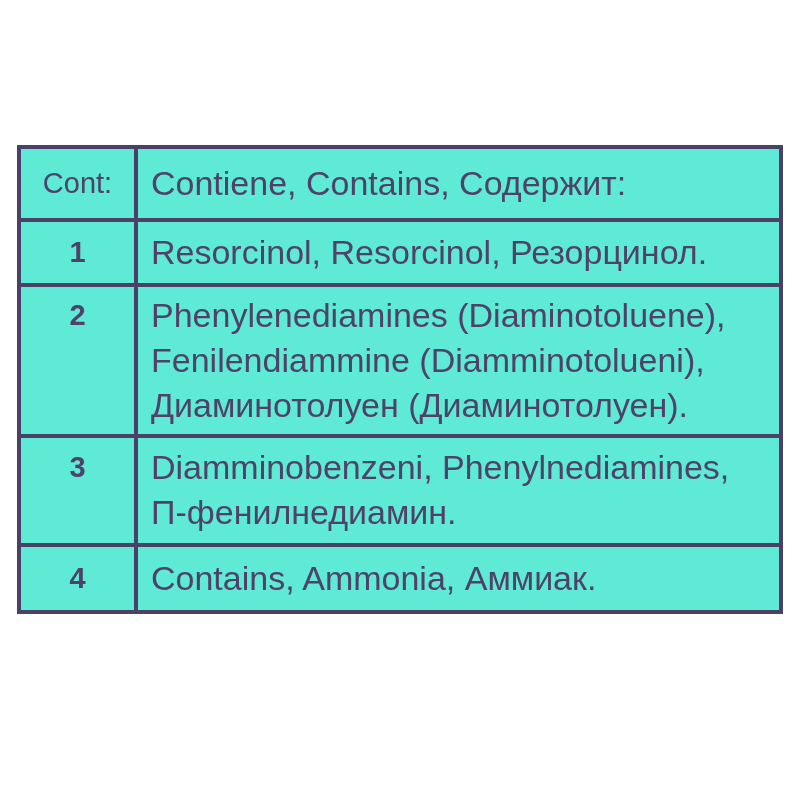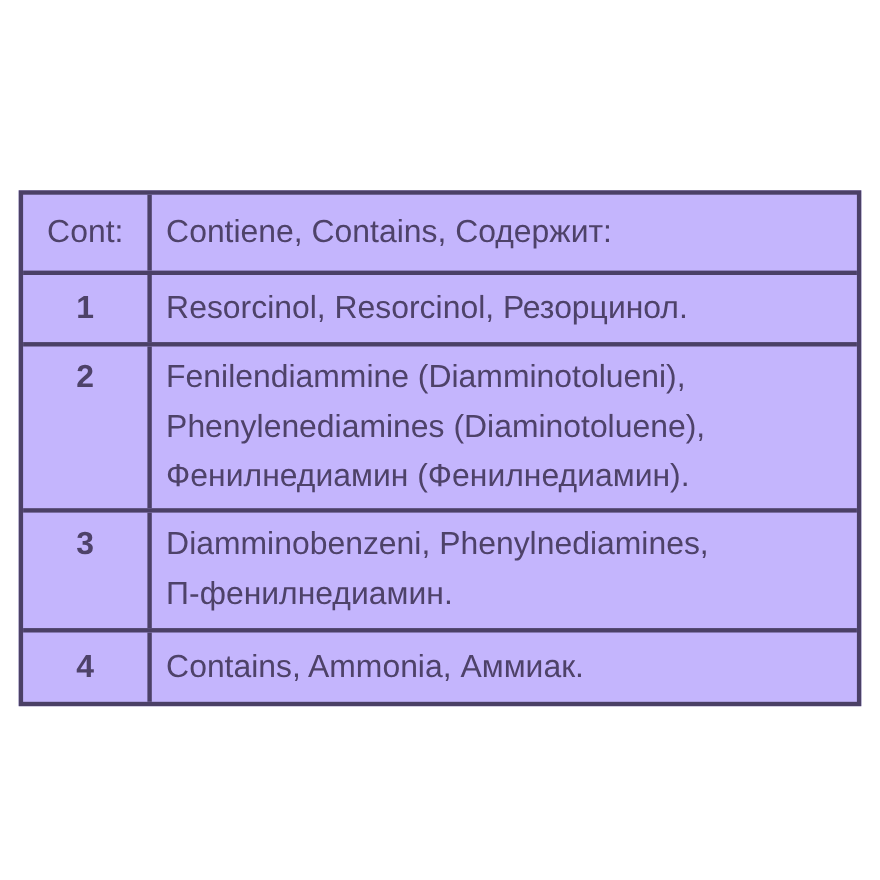--- a/index.html
+++ b/index.html
@@ -13,24 +13,24 @@
   .page {
     position: relative;
     width: 800px;
     height: 800px;
     background: #ffffff;
     overflow: hidden;
   }
   .ingredients-table {
     position: absolute;
     left: 17px;
-    top: 173px;
+    top: 145px;
     width: 758px;
     border: 4px solid #4b4066;
-    background: #c4b5fd;
+    background: #5eead4;
   }
   .t-row {
     display: flex;
     align-items: stretch;
   }
   .t-row + .t-row {
     border-top: 4px solid #4b4066;
   }
   .cell-label {
     width: 117px;
@@ -41,21 +41,21 @@
     color: #4e4269;
     font-size: 29px;
     line-height: 45px;
   }
   .cell-content {
     flex: 1 1 auto;
     box-sizing: border-box;
     padding-left: 13px;
     padding-right: 6px;
     color: #4e4269;
-    font-size: 29px;
+    font-size: 34px;
     line-height: 45px;
   }
   .cell-content .line {
     display: block;
     white-space: nowrap;
   }
   .num {
     font-weight: bold;
   }
   
@@ -92,23 +92,23 @@
       <div class="cell-content">
         <span class="line">Resorcinol, Resorcinol, Резорцинол.</span>
       </div>
     </div>
 
     <div class="t-row r2">
       <div class="cell-label">
         <span class="num">2</span>
       </div>
       <div class="cell-content">
+        <span class="line">Phenylenediamines (Diaminotoluene),</span>
         <span class="line">Fenilendiammine (Diamminotolueni),</span>
-        <span class="line">Phenylenediamines (Diaminotoluene),</span>
-        <span class="line">Фенилнедиамин (Фенилнедиамин).</span>
+        <span class="line">Диаминотолуен (Диаминотолуен).</span>
       </div>
     </div>
 
     <div class="t-row r3">
       <div class="cell-label">
         <span class="num">3</span>
       </div>
       <div class="cell-content">
         <span class="line">Diamminobenzeni, Phenylnediamines,</span>
         <span class="line">П-фенилнедиамин.</span>

